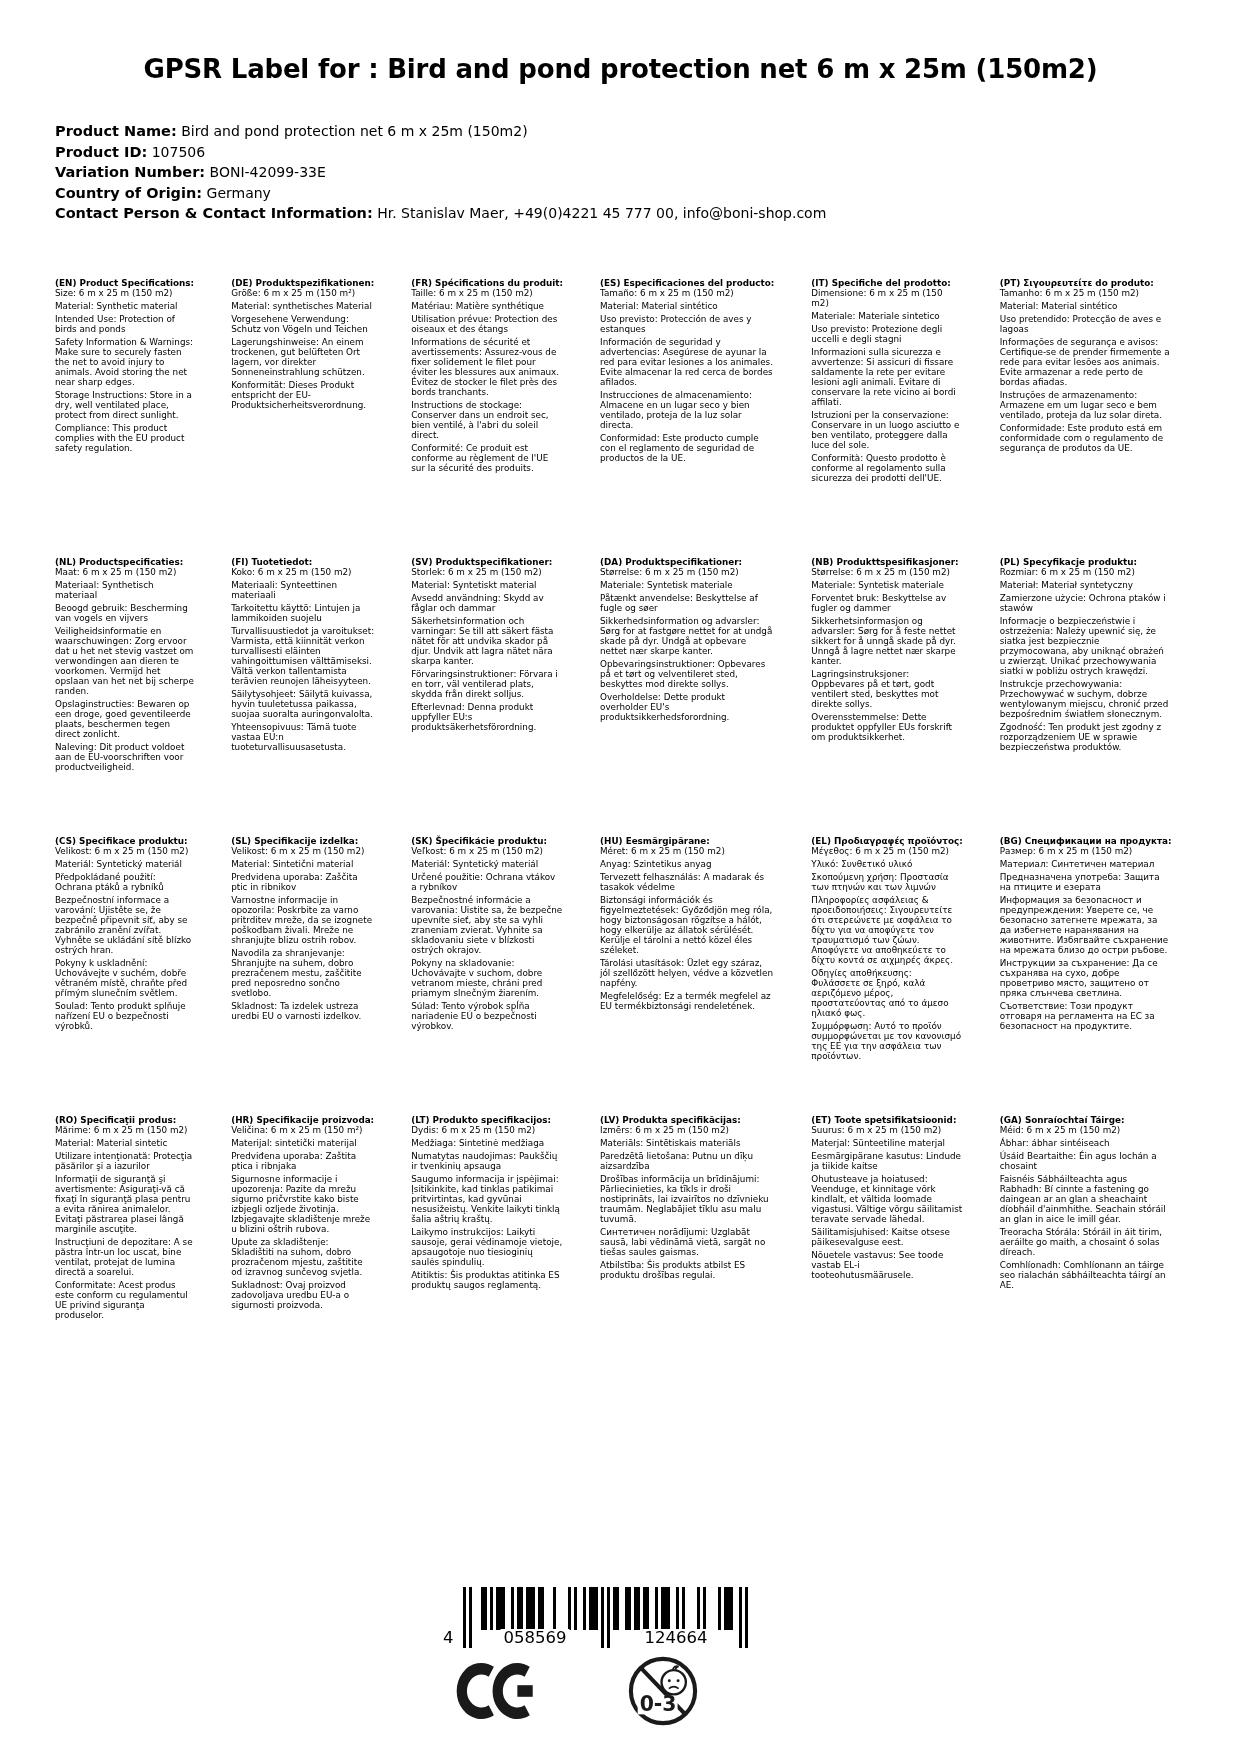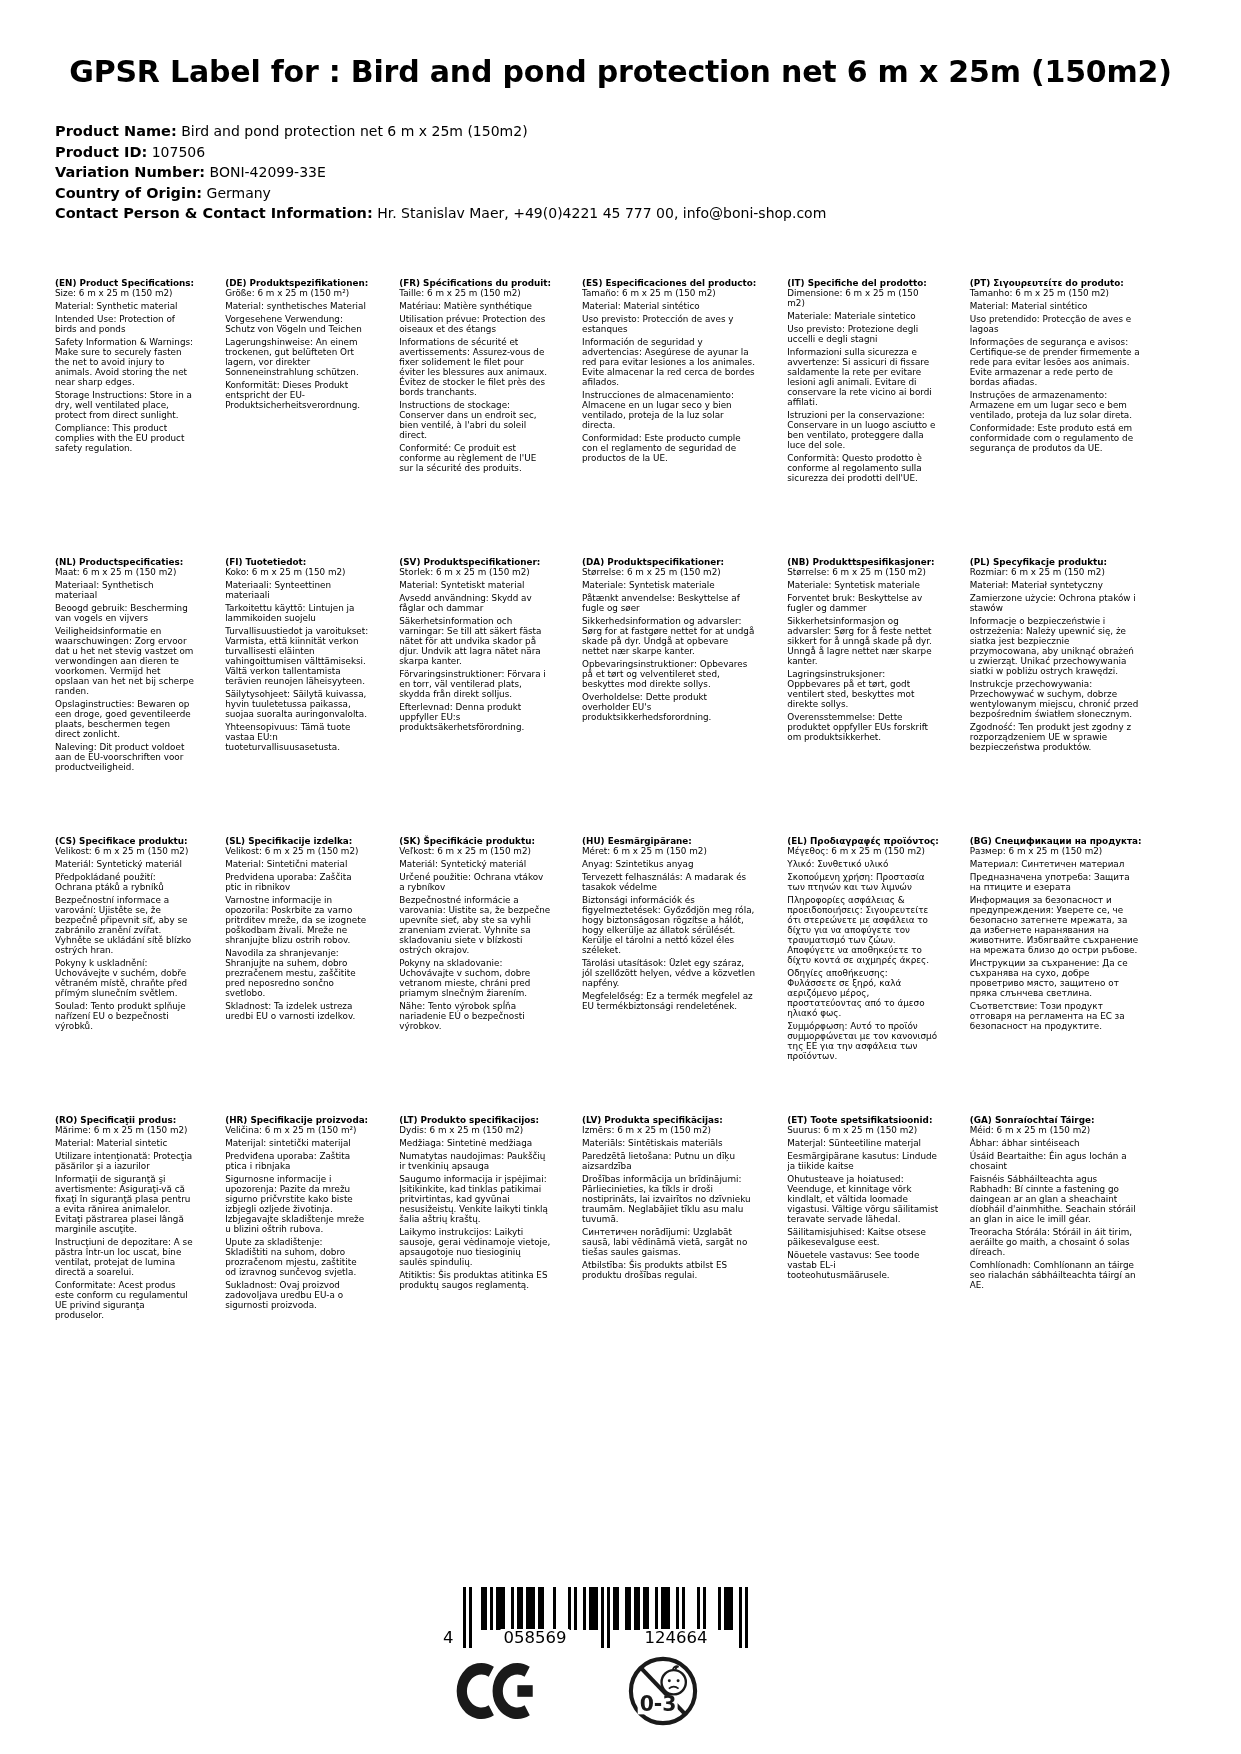--- a/index.html
+++ b/index.html
@@ -1,29 +1,29 @@
 <!DOCTYPE html>
 <html><head>
 <meta charset="utf-8">
 <style>
   * { margin:0; padding:0; box-sizing:border-box; }
   html,body { background:#fff; }
   body { width:1241px; font-family:"DejaVu Sans", sans-serif; color:#000; }
   .page { position:relative; width:1241px; height:1754px; background:#fff; overflow:hidden; }
 
   .title { position:absolute; top:54px; left:0; width:100%; text-align:center;
-           font-size:30px; font-weight:bold; letter-spacing:-0.2px; }
+           font-size:26px; font-weight:bold; letter-spacing:-0.2px; }
 
   .info { position:absolute; top:121px; left:55px; }
   .info-row { line-height:19.5px; white-space:nowrap; }
   .info-label { font-weight:bold; font-size:14.5px; }
   .info-value { font-size:14px; }
 
   .grid { position:absolute; top:278px; left:55px; width:1045px;
-          display:grid; grid-template-columns:repeat(6,1fr); column-gap:18px; }
+          display:grid; grid-template-columns:repeat(6,1fr); column-gap:24px; }
   .spec-block { min-height:279px; font-size:8.8px; line-height:10px; padding-right:13px; }
   .spec-header { font-weight:bold; white-space:nowrap; overflow:visible; }
   .spec-para { margin-top:3px; }
   .spec-header + .spec-para { margin-top:0; }
 
   .barcode { position:absolute; left:443px; top:1587px; width:310px; height:62px; }
   .bc-bars { position:absolute; left:20px; top:0; width:285px; height:61px; }
   .bc-digit { position:absolute; font-size:16.5px; background:#fff; line-height:18px; }
   .bc-left  { left:0;  top:42px; }
   .bc-g1 { left:92px;  top:42px; transform:translateX(-50%); padding:0 3px; }
@@ -173,21 +173,21 @@
         <p class="spec-para">Navodila za shranjevanje: Shranjujte na suhem, dobro prezračenem mestu, zaščitite pred neposredno sončno svetlobo.</p>
         <p class="spec-para">Skladnost: Ta izdelek ustreza uredbi EU o varnosti izdelkov.</p>
       </div>
       <div class="spec-block">
         <div class="spec-header">(SK) Špecifikácie produktu:</div>
         <p class="spec-para">Veľkost: 6 m x 25 m (150 m2)</p>
         <p class="spec-para">Materiál: Syntetický materiál</p>
         <p class="spec-para">Určené použitie: Ochrana vtákov a rybníkov</p>
         <p class="spec-para">Bezpečnostné informácie a varovania: Uistite sa, že bezpečne upevníte sieť, aby ste sa vyhli zraneniam zvierat. Vyhnite sa skladovaniu siete v blízkosti ostrých okrajov.</p>
         <p class="spec-para">Pokyny na skladovanie: Uchovávajte v suchom, dobre vetranom mieste, chráni pred priamym slnečným žiarením.</p>
-        <p class="spec-para">Nähe: Tento výrobok spĺňa nariadenie EÚ o bezpečnosti výrobkov.</p>
+        <p class="spec-para">Súlad: Tento výrobok spĺňa nariadenie EÚ o bezpečnosti výrobkov.</p>
       </div>
       <div class="spec-block">
         <div class="spec-header">(HU) Eesmärgipärane:</div>
         <p class="spec-para">Méret: 6 m x 25 m (150 m2)</p>
         <p class="spec-para">Anyag: Szintetikus anyag</p>
         <p class="spec-para">Tervezett felhasználás: A madarak és tasakok védelme</p>
         <p class="spec-para">Biztonsági információk és figyelmeztetések: Győződjön meg róla, hogy biztonságosan rögzítse a hálót, hogy elkerülje az állatok sérülését. Kerülje el tárolni a nettó közel éles széleket.</p>
         <p class="spec-para">Tárolási utasítások: Üzlet egy száraz, jól szellőzött helyen, védve a közvetlen napfény.</p>
         <p class="spec-para">Megfelelőség: Ez a termék megfelel az EU termékbiztonsági rendeletének.</p>
       </div>

